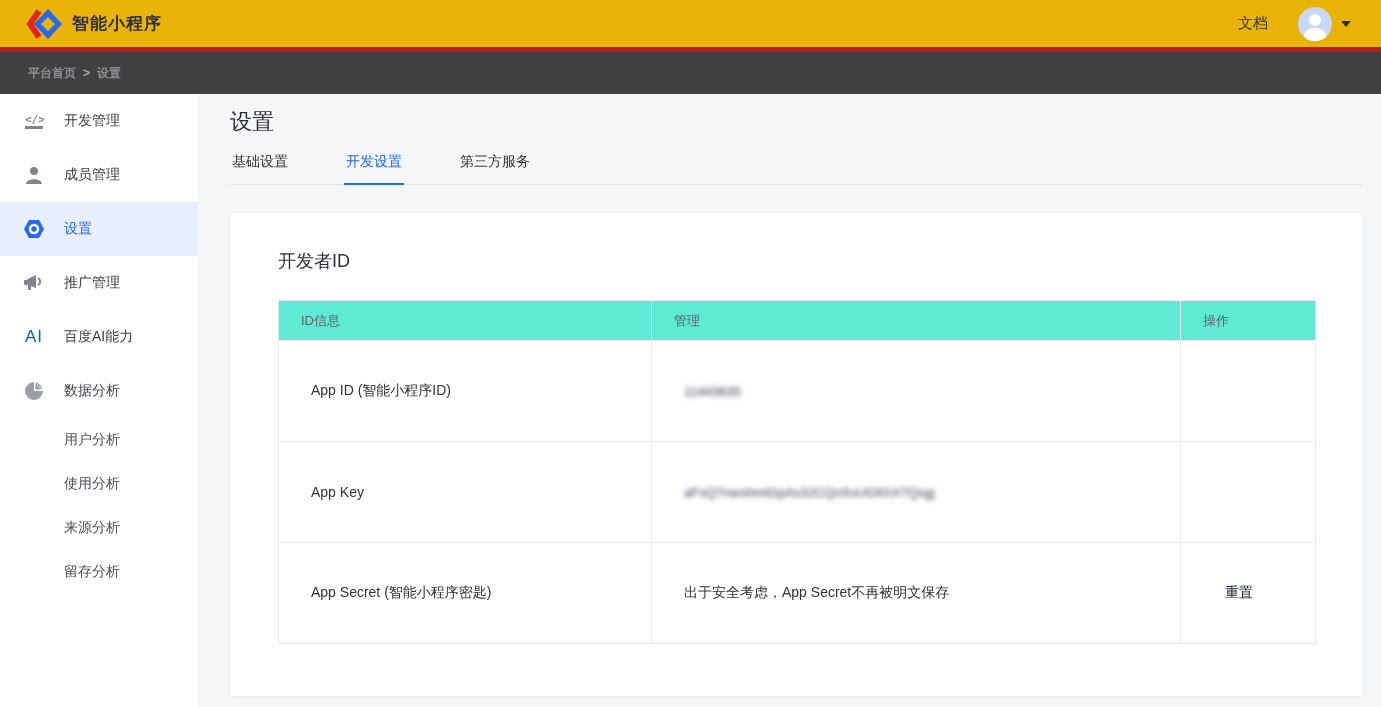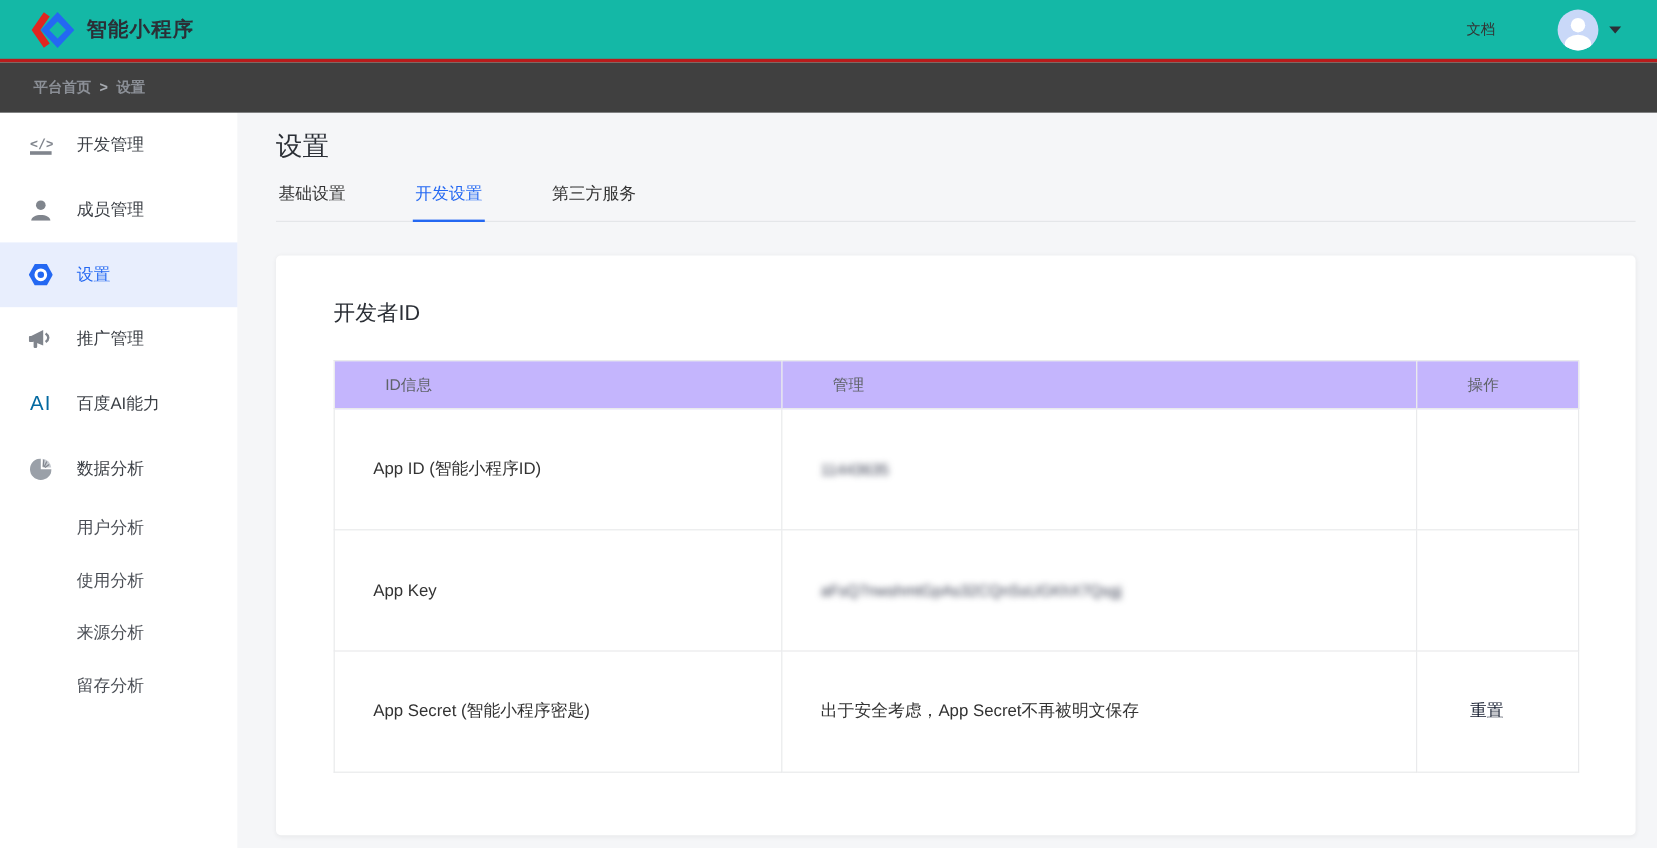--- a/index.html
+++ b/index.html
@@ -1,25 +1,25 @@
 <!DOCTYPE html>
 <html><head>
 <meta charset="utf-8">
 <style>
   * { margin:0; padding:0; box-sizing:border-box; }
   html,body { width:1381px; height:707px; overflow:hidden; background:#f5f6f8;
     font-family:"Liberation Sans","DejaVu Sans",sans-serif; color:#333; }
 
   
-  .topbar { position:absolute; left:0; top:0; width:1381px; height:52px; background:#14b8a6;
-    border-bottom:3px solid #b91c1c; display:flex; align-items:center; z-index:10; }
+  .topbar { position:absolute; left:0; top:0; width:1381px; height:52px; background:#eab308;
+    border-bottom:5px solid #b91c1c; display:flex; align-items:center; z-index:10; }
   .brand { display:flex; align-items:center; gap:10px; margin-left:26px; cursor:pointer; }
   .brand-name { font-size:17px; font-weight:bold; color:#2b2f36; letter-spacing:1px; }
   .topbar-right { margin-left:auto; display:flex; align-items:center; margin-right:30px; }
-  .doc-link { font-size:12px; color:#333; cursor:pointer; margin-right:52px; }
+  .doc-link { font-size:15px; color:#333; cursor:pointer; margin-right:30px; }
   .avatar { width:34px; height:34px; border-radius:50%; background:#c9d8f8; position:relative;
     overflow:hidden; cursor:pointer; }
   .avatar .head { position:absolute; left:11px; top:7px; width:12px; height:12px; border-radius:50%; background:#fff; }
   .avatar .bodyp { position:absolute; left:6px; top:21px; width:22px; height:16px; border-radius:50%; background:#fff; }
   .caret { width:0; height:0; border-left:5px solid transparent; border-right:5px solid transparent;
     border-top:6px solid #2b2f36; margin-left:9px; cursor:pointer; }
 
   
   .crumbbar { position:absolute; left:0; top:52px; width:1381px; height:42px; background:#404040;
     display:flex; align-items:center; font-size:12px; color:#8b8f96;font-weight:bold; }
@@ -45,21 +45,21 @@
   .tab { font-size:14px; color:#333; padding:0 2px 13px 2px; margin-right:54px; cursor:pointer; position:relative; }
   .tab.active { color:#2468f2; }
   .tab.active::after { content:""; position:absolute; left:0; right:0; bottom:-1px; height:2px; background:#2468f2; }
 
   .card { margin:28px 18px 0 32px; width:1133px; height:483px; background:#fff;
     border-radius:4px; box-shadow:0 1px 4px rgba(0,0,0,0.06); }
   .card-heading { padding:36px 0 0 48px; font-size:18px; color:#2b2f36; font-weight:500; }
 
   table.id-table { margin:27px 0 0 48px; width:1037px; border-collapse:collapse; table-layout:fixed; }
   .id-table th, .id-table td { border:1px solid #e9eaec; text-align:left; }
-  .id-table th { height:40px; background:#c4b5fd; font-size:13px; font-weight:normal; color:#5f6368; padding-left:42px;margin-top:40px; }
+  .id-table th { height:40px; background:#5eead4; font-size:13px; font-weight:normal; color:#5f6368; padding-left:22px;margin-top:40px; }
   .id-table td { height:101px; padding-left:32px; font-size:14px; color:#333; }
   .col1 { width:373px; } .col2 { width:529px; } .col3 { width:135px; }
   .cell-value { font-size:13px; color:#3a3f52; }
   .blurred { filter:blur(2.6px); }
   .action-link { font-size:14px; color:#0f172a; cursor:pointer;margin-left:12px; }
 
   svg { display:block; }
 </style>
 </head>
 <body>

